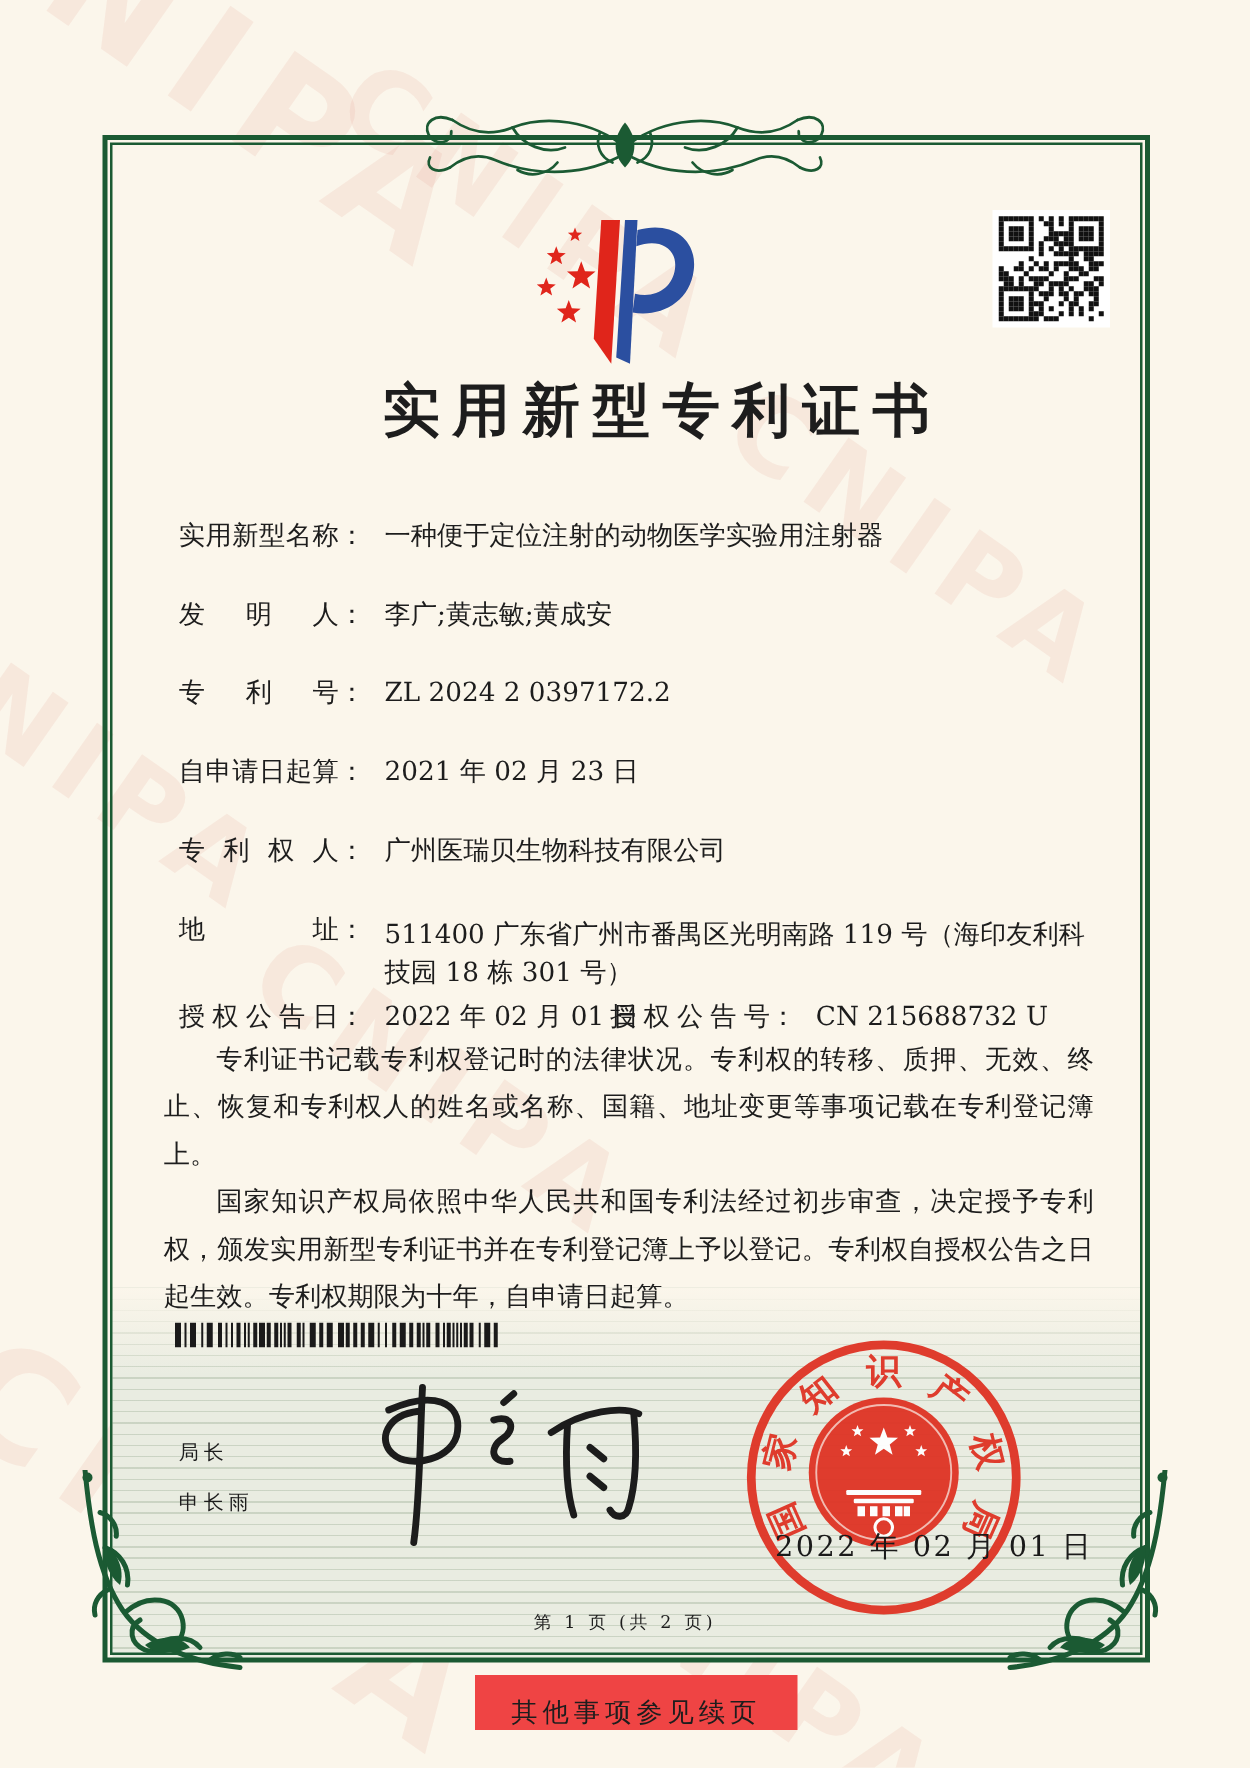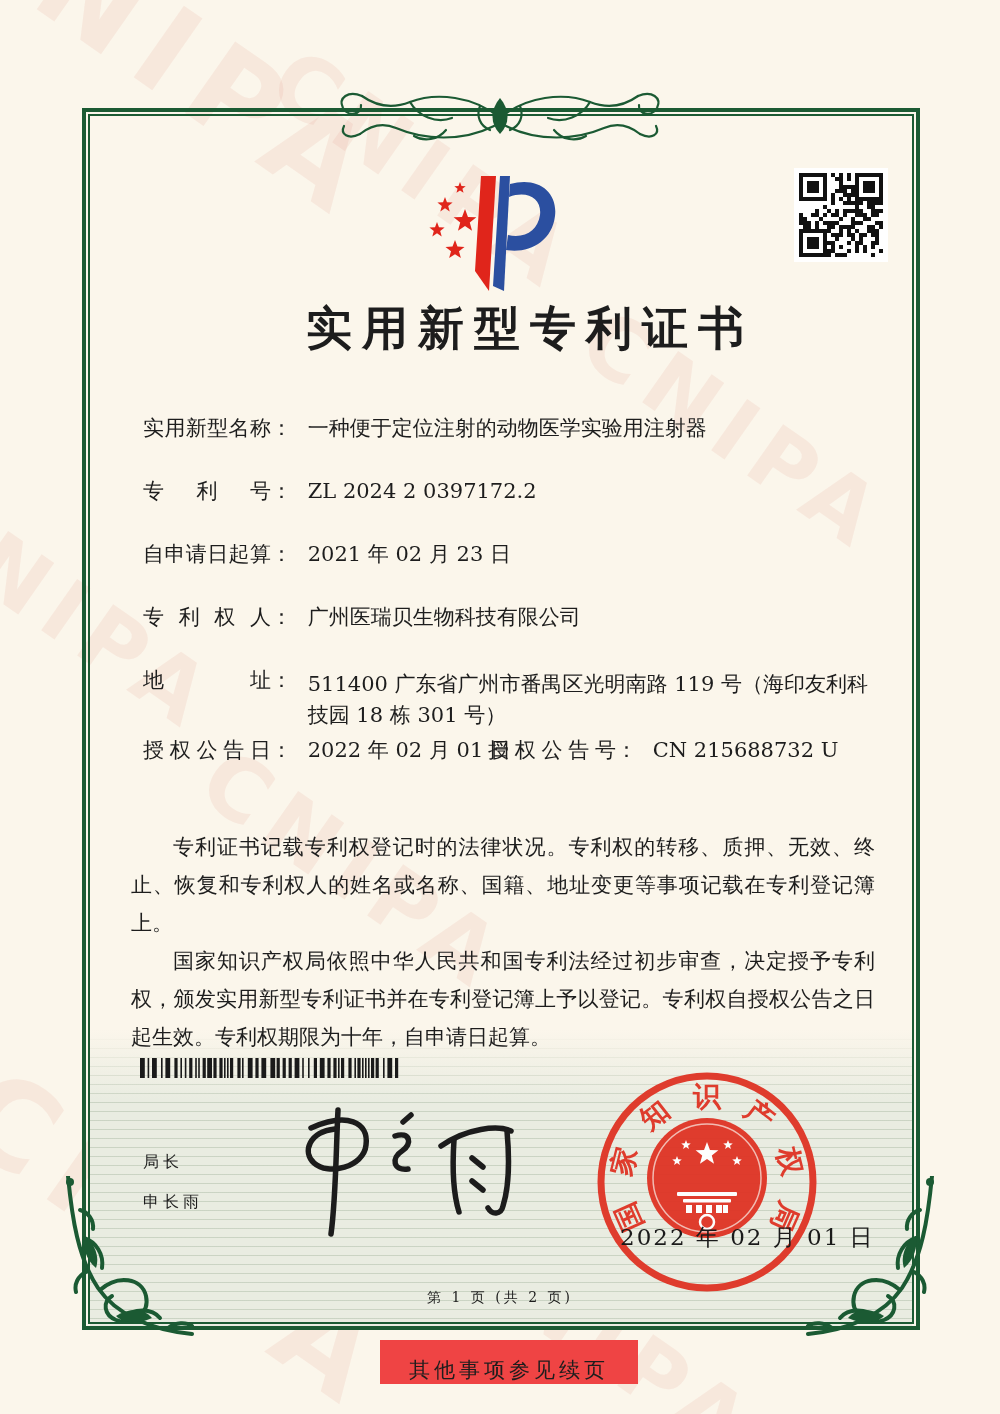--- a/index.html
+++ b/index.html
@@ -396,20 +396,24 @@
   </div>
 
   <div class="title">实用新型专利证书</div>
 
   <div class="fields">
     <div class="frow">
       <span class="flabel">实用新型名称</span><span class="fcolon">：</span>
       <span class="fvalue">一种便于定位注射的动物医学实验用注射器</span>
     </div>
     <div class="frow">
+      <span class="flabel">发明人</span><span class="fcolon">：</span>
+      <span class="fvalue">李广;黄志敏;黄成安</span>
+    </div>
+    <div class="frow">
       <span class="flabel">专利号</span><span class="fcolon">：</span>
       <span class="fvalue">ZL 2024 2 0397172.2</span>
     </div>
     <div class="frow">
       <span class="flabel">自申请日起算</span><span class="fcolon">：</span>
       <span class="fvalue">2021 年 02 月 23 日</span>
     </div>
     <div class="frow">
       <span class="flabel">专利权人</span><span class="fcolon">：</span>
       <span class="fvalue">广州医瑞贝生物科技有限公司</span>

